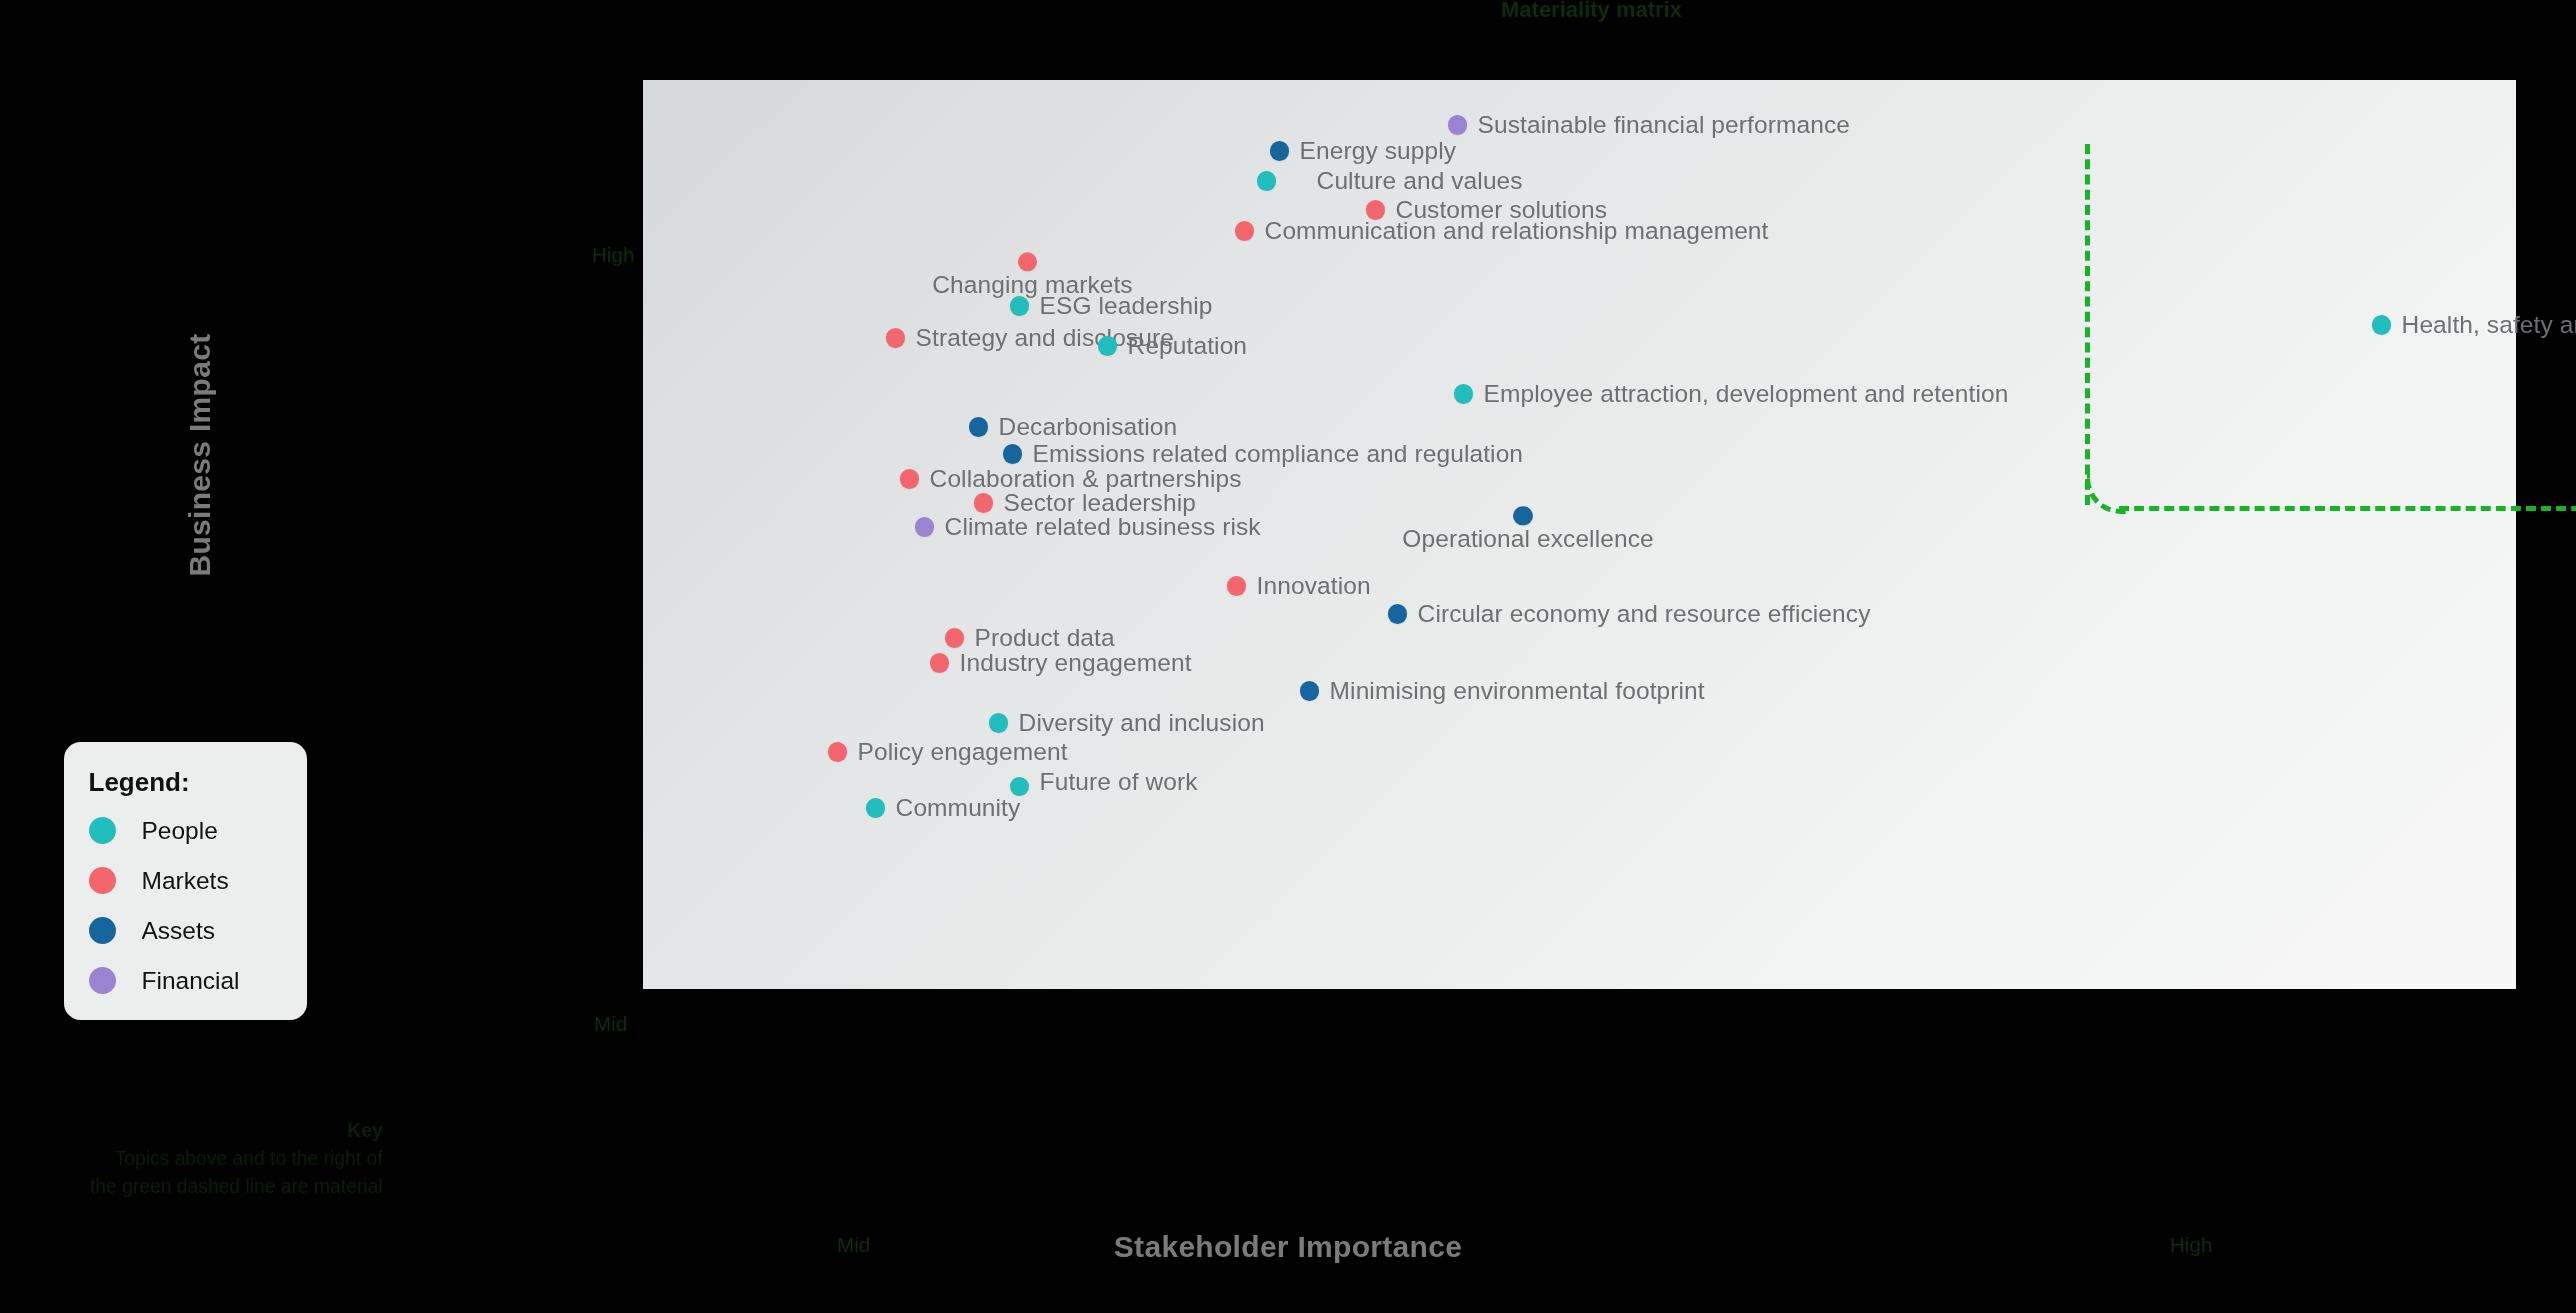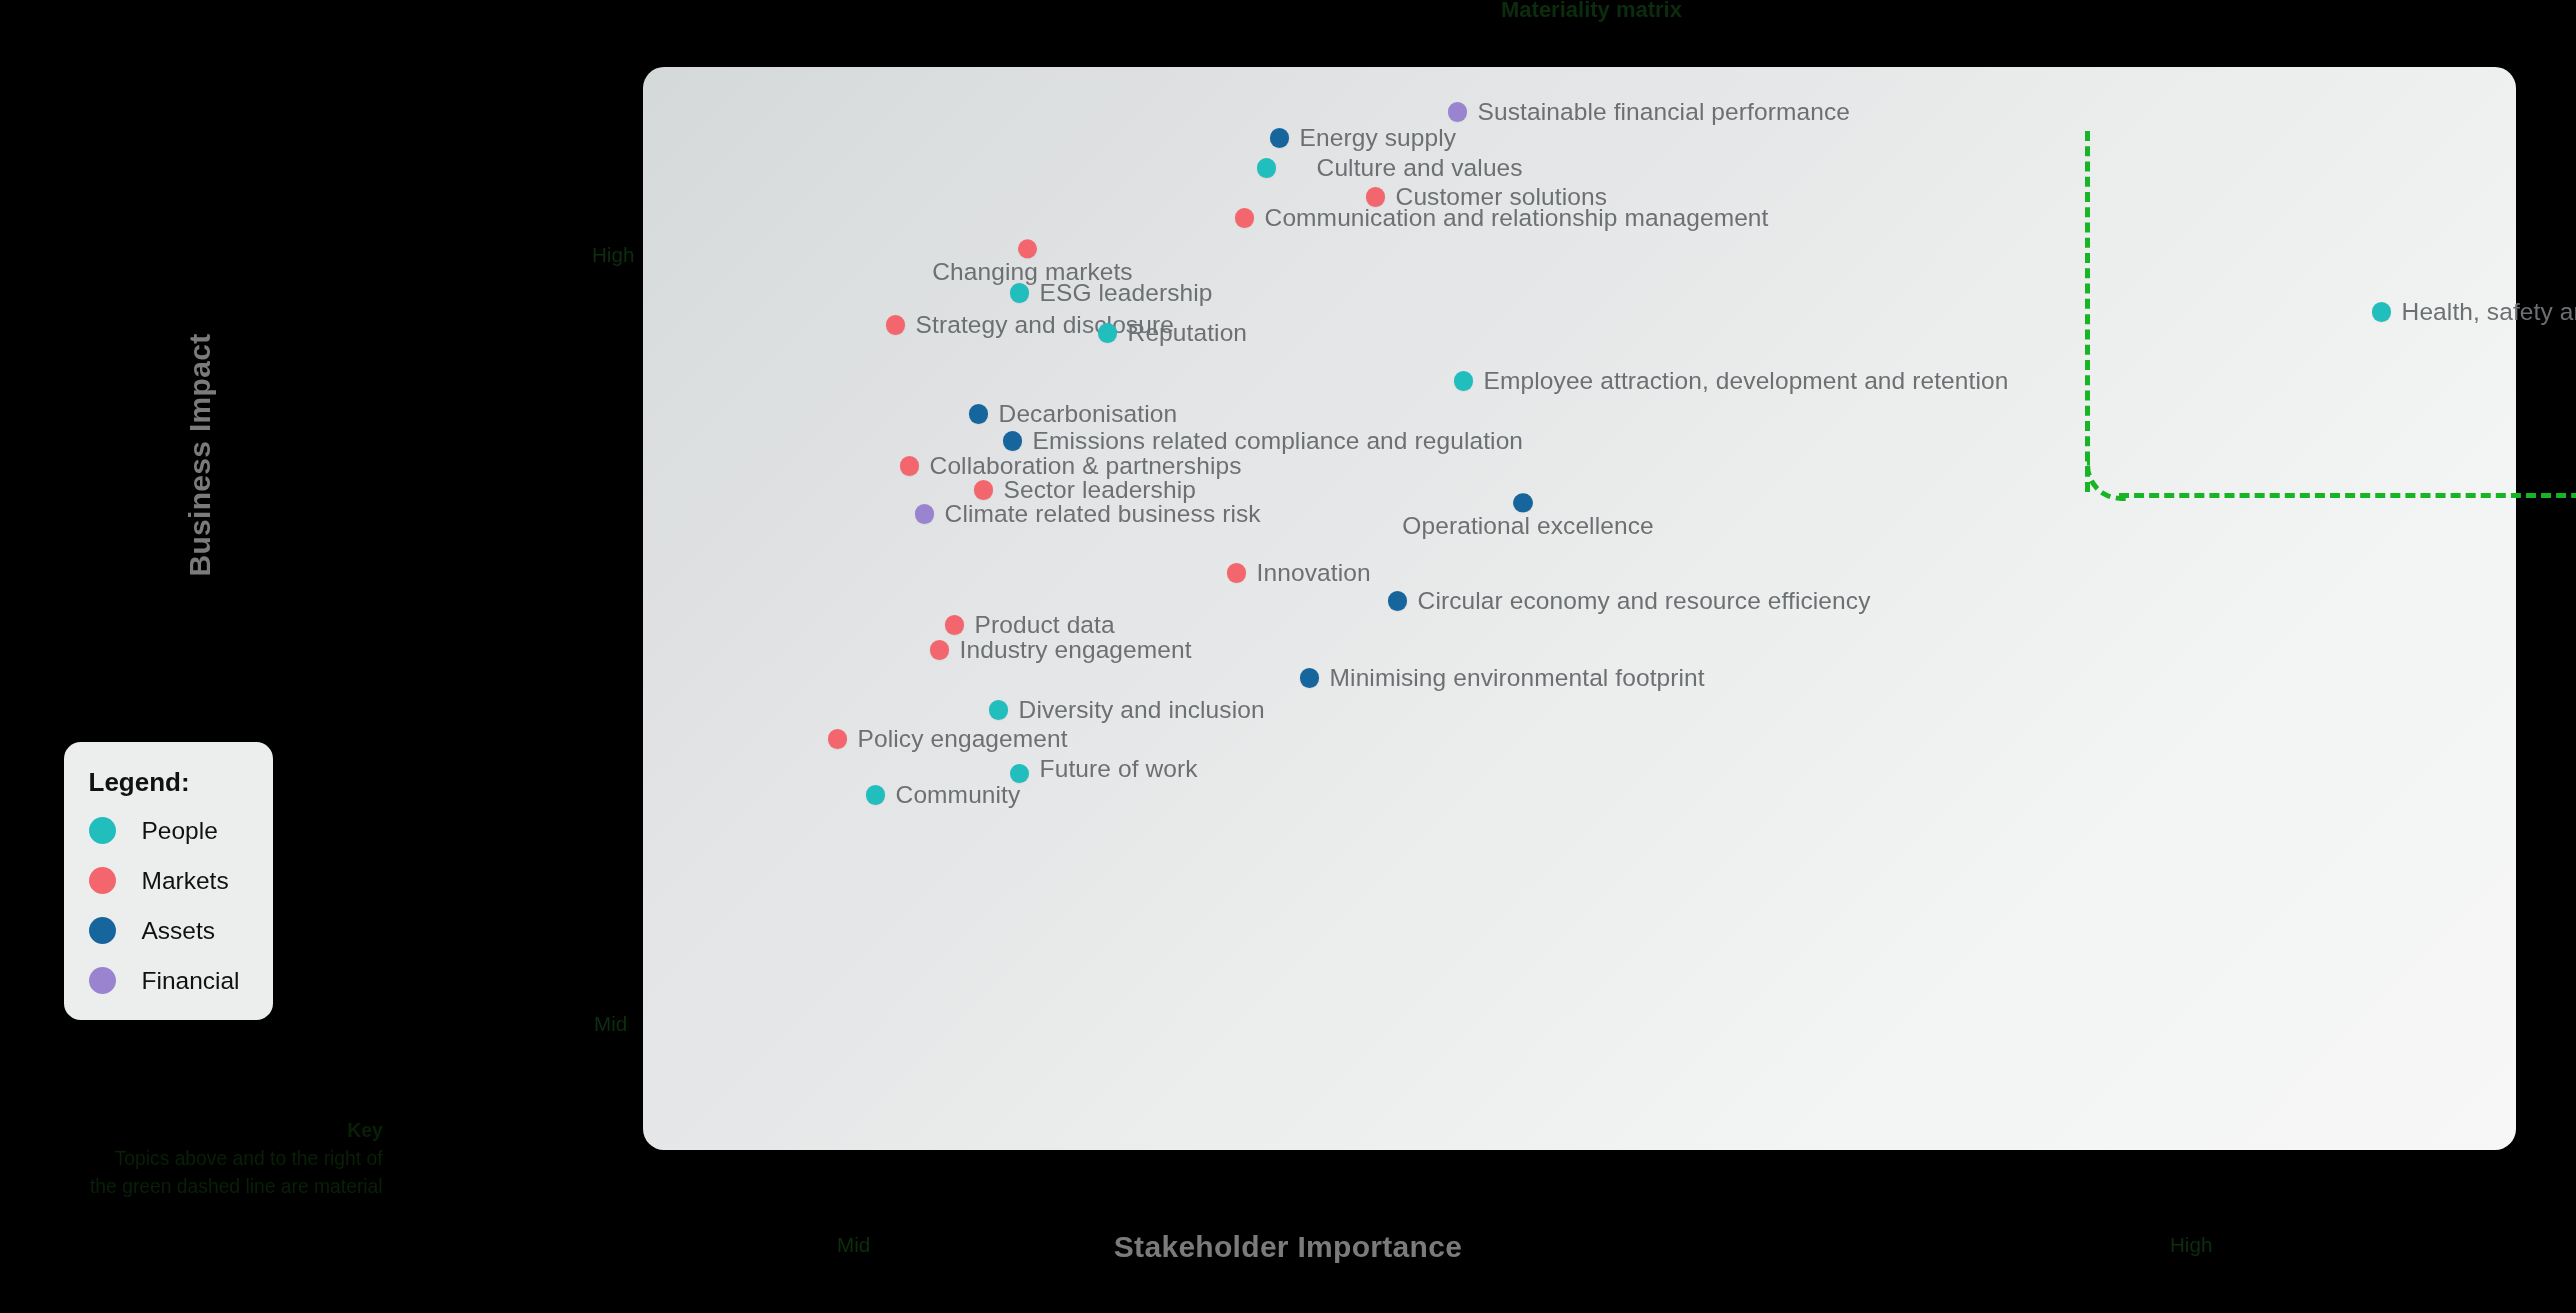--- a/index.html
+++ b/index.html
@@ -5,24 +5,23 @@
   html,body{margin:0;padding:0;background:#000;}
   body{
     width:2576px;height:1314px;position:relative;overflow:hidden;
     font-family:"Liberation Sans","DejaVu Sans",sans-serif;
     background:#000;
   }
 
   
   #plot-area{
     position:absolute;
-    left:643px; top:67px;
-    width:1873px; height:1083px;
+    left:643px; top:80px;
+    width:1873px; height:909px;
     background:linear-gradient(135deg,#d6d9da 0%,#e2e4e5 28%,#eceded 55%,#f3f4f4 78%,#f7f7f8 100%);
-    border-radius:21px;
   }
 
   
   #y-axis-title{
     position:absolute;
     left:-26px; top:438px;
     width:451px;
     transform:rotate(-90deg);
     transform-origin:center center;
     color:#7b7b7b;
@@ -113,21 +112,21 @@
     margin-left:10.3px;
     color:#6d7072;
     font-size:24.5px;
     letter-spacing:0.1px;
   }
 
   
   #legend{
     position:absolute;
     left:64px; top:742px;
-    width:209px;
+    width:243px;
     background:#eceeed;
     border-radius:16.7px;
     padding:22px 0 23px 0;
     box-shadow:0 1.3px 6.4px rgba(0,0,0,.18);
   }
   #legend-title{
     color:#111;
     font-size:26px;
     font-weight:700;
     margin:2.6px 0 19.3px 24.5px;

